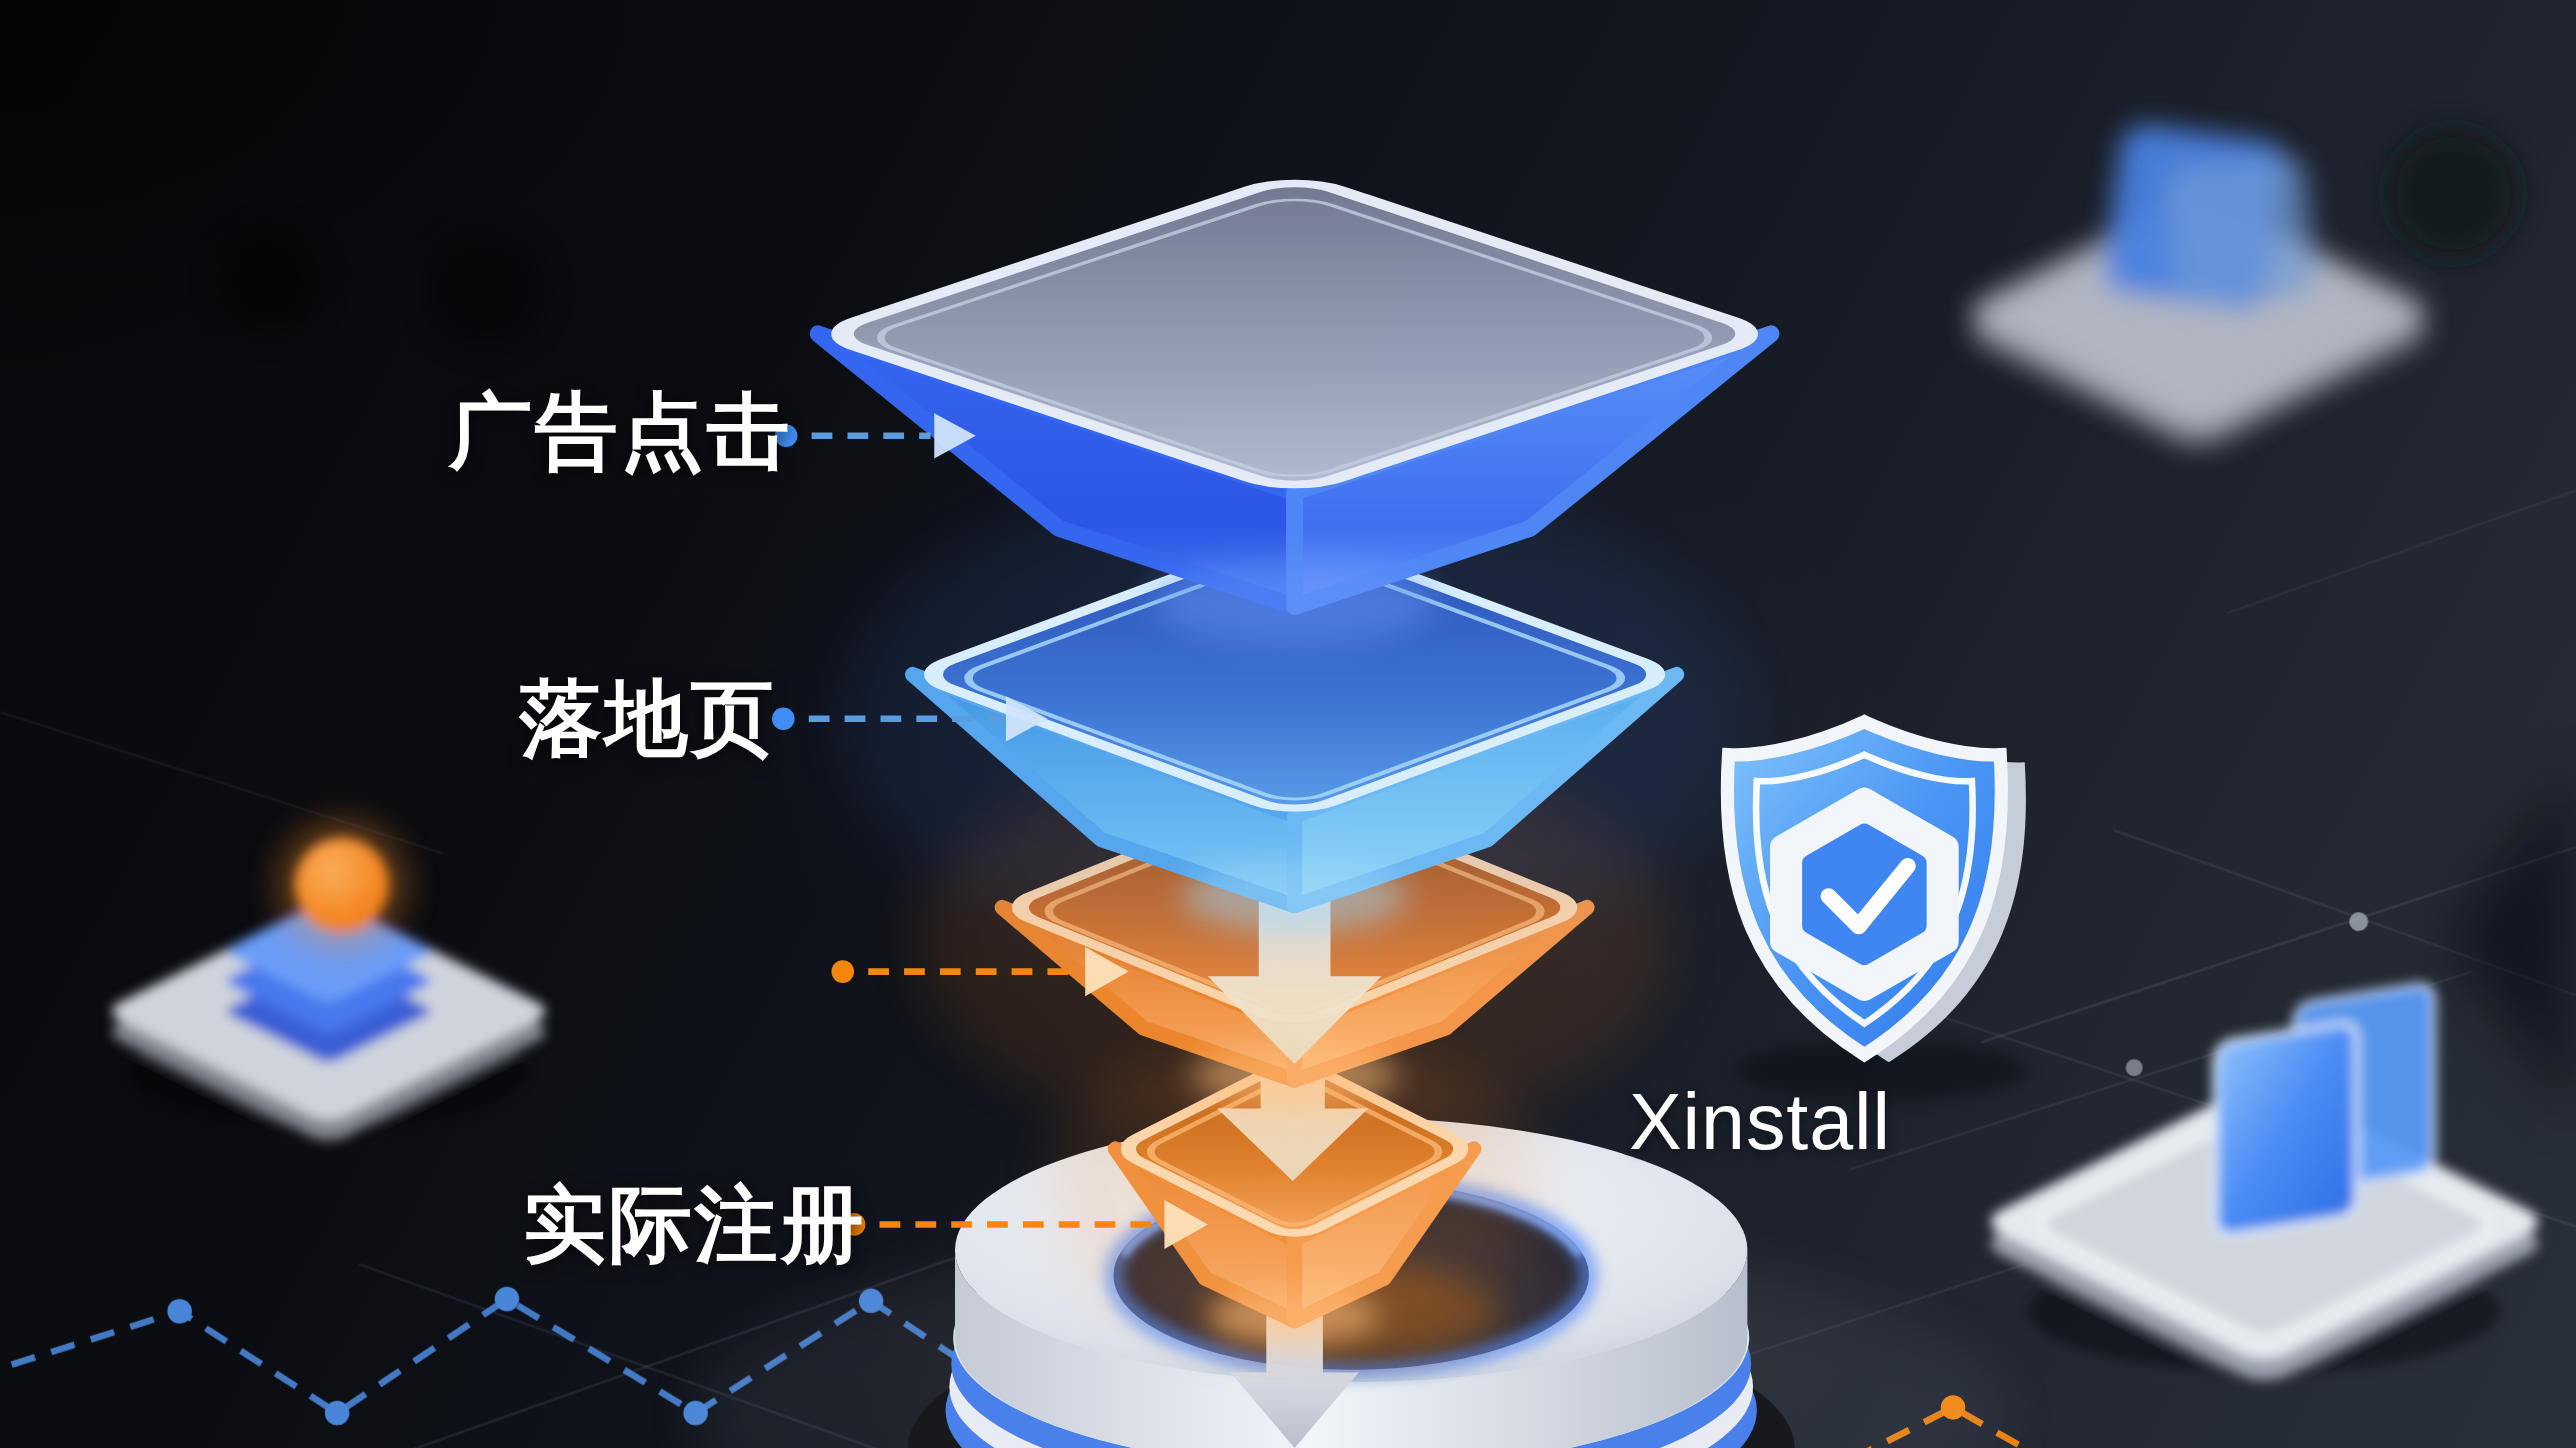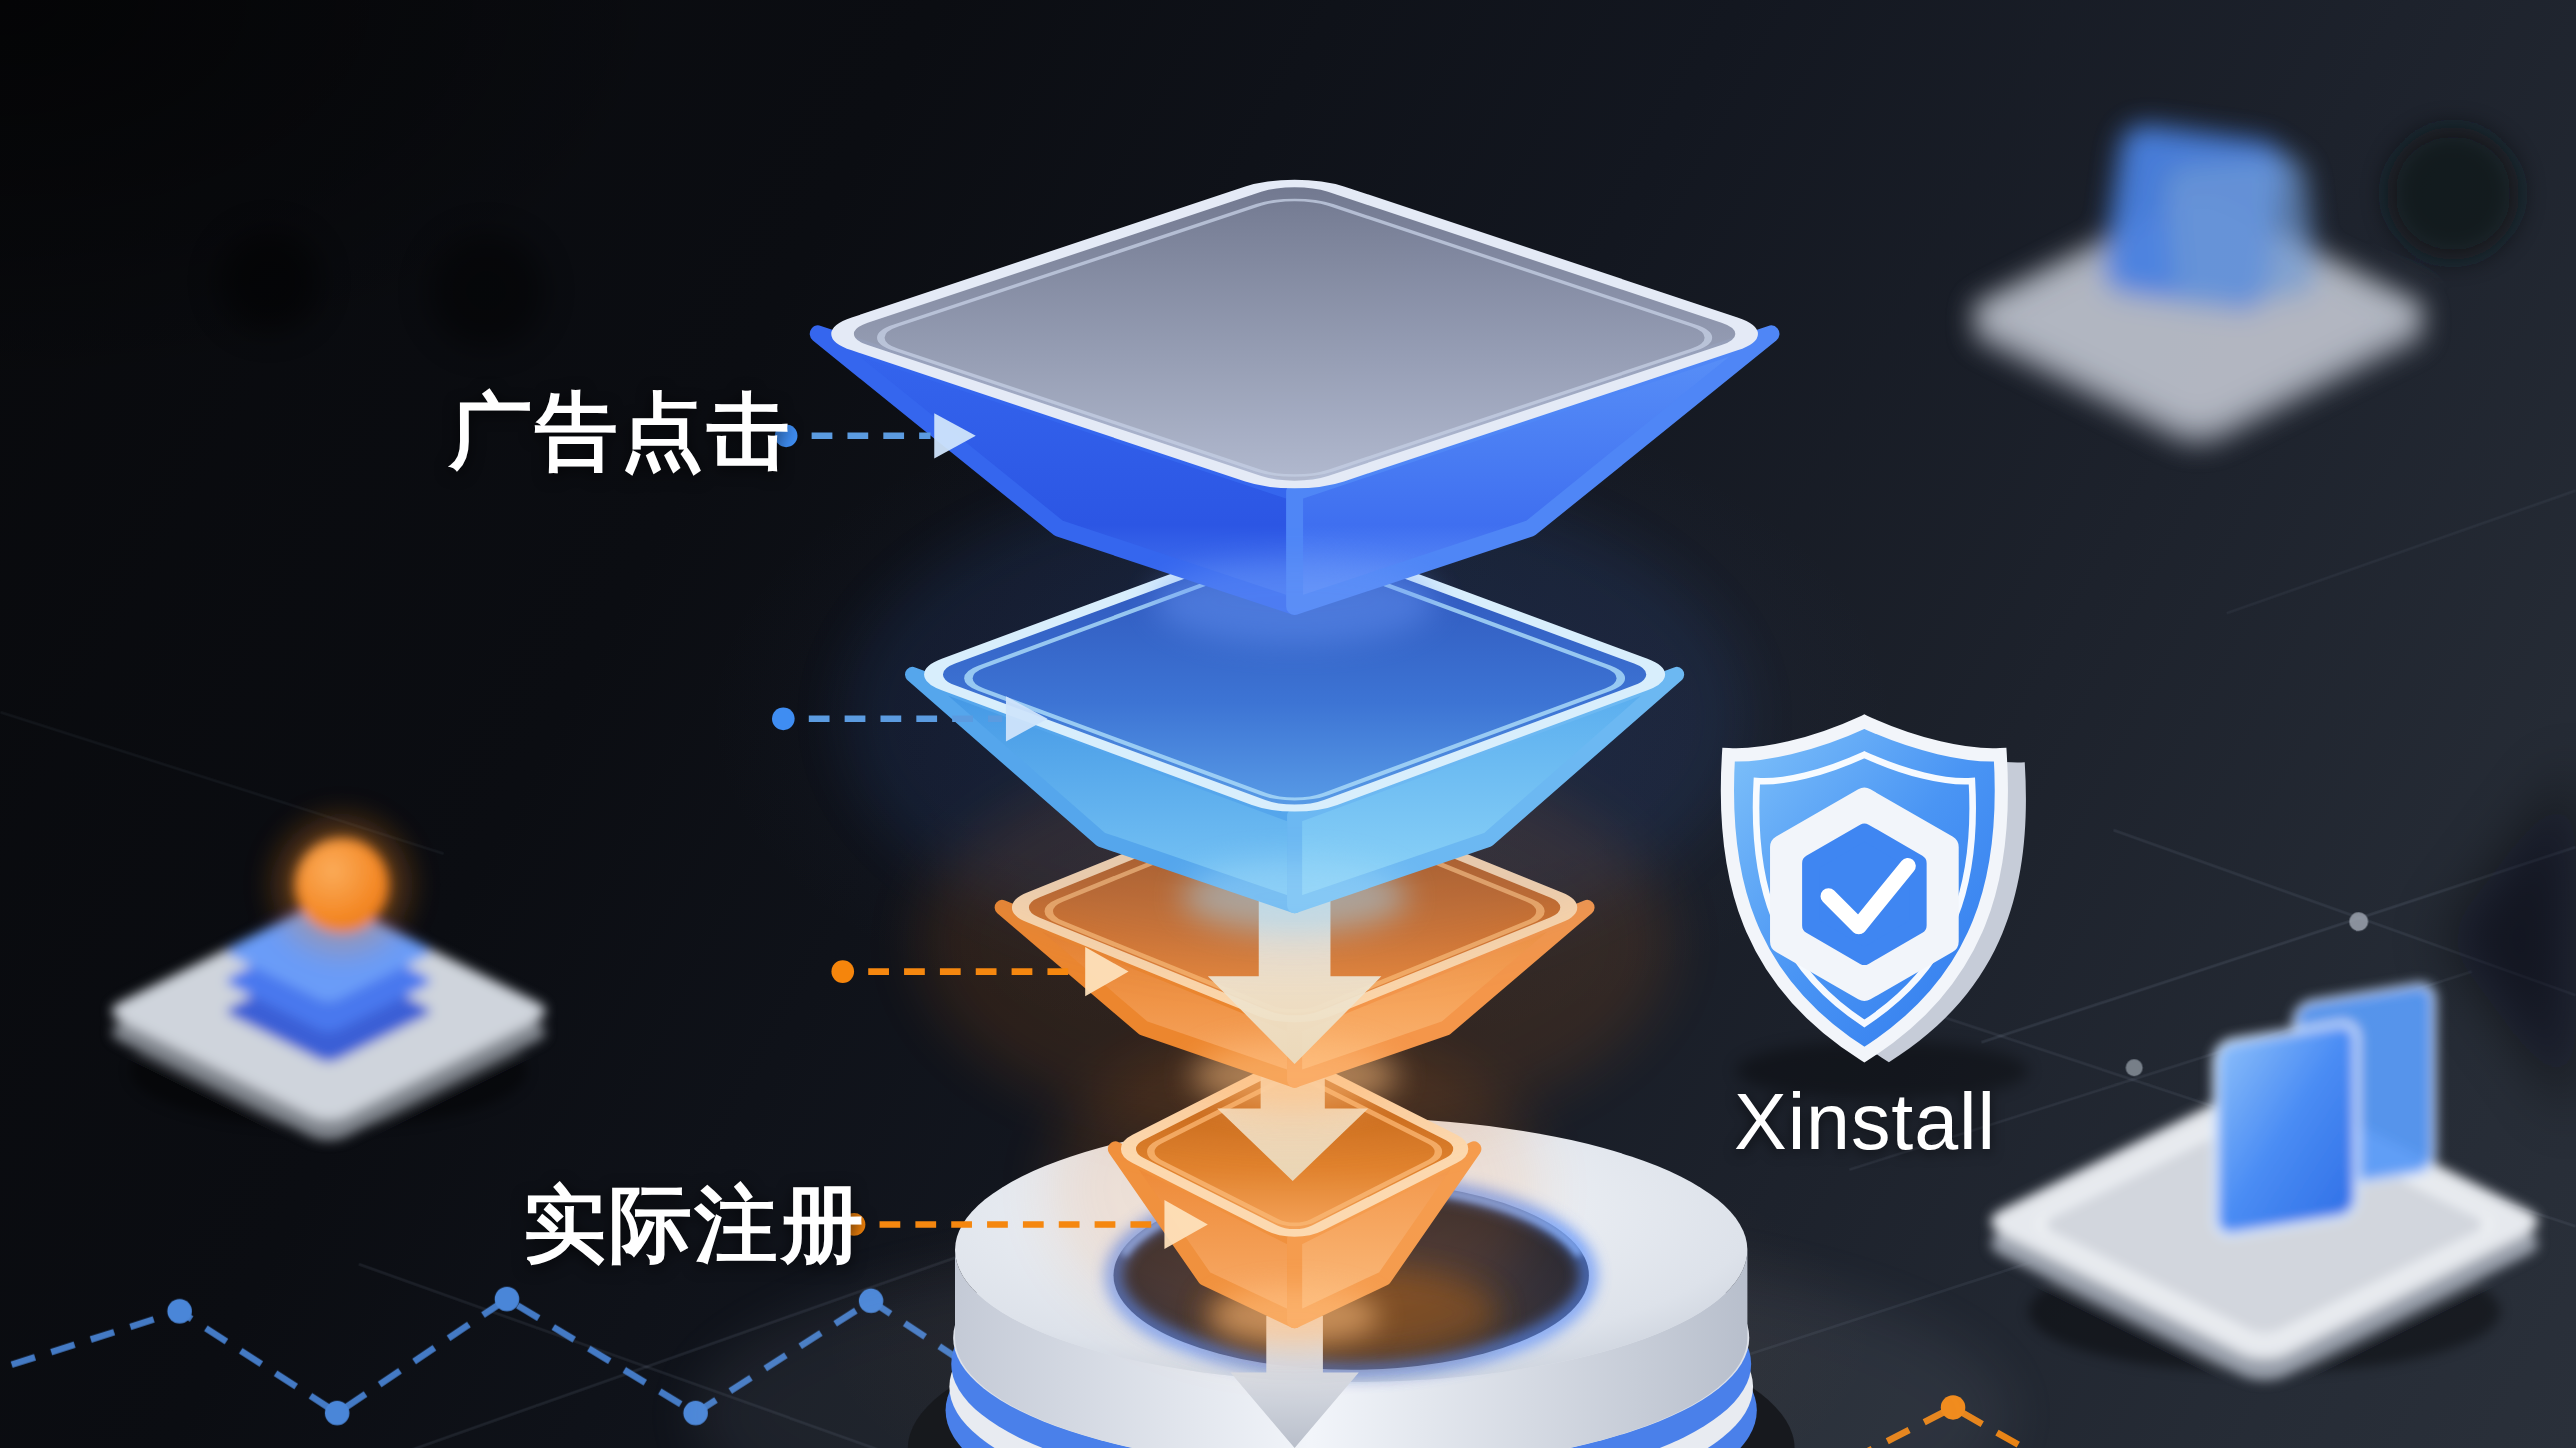--- a/index.html
+++ b/index.html
@@ -15,21 +15,21 @@
   .page-title{
     position:absolute;left:140px;top:91px;
     font-size:106px;font-weight:500;color:#ffffff;letter-spacing:0.9px;line-height:113px;
     text-shadow:0 2.8px 17px rgba(0,0,0,.5);
   }
   .stage-label{
     position:absolute;color:#ffffff;font-weight:700;font-size:83px;line-height:106px;
     letter-spacing:2.8px;text-shadow:0 2.8px 15px rgba(0,0,0,.65);white-space:nowrap;
   }
   .brand-name{
-    position:absolute;left:1629px;top:1076px;width:472px;text-align:center;
+    position:absolute;left:1629px;top:1076px;width:472px;
     color:#ffffff;font-weight:500;font-size:79px;letter-spacing:0.9px;
     text-shadow:0 2.8px 13.2px rgba(0,0,0,.6);
   }
   svg{position:absolute;left:0;top:0;}
 </style>
 </head>
 <body>
 
 <div class="scene">
 
@@ -297,18 +297,19 @@
     <path d="M 1976,765 C 2030,790 2085,802 2120,800 C 2128,930 2100,1040 1976,1118 C 1852,1040 1824,930 1832,800 C 1867,802 1922,790 1976,765 Z" fill="url(#gShield)" stroke="#f2f5fa" stroke-width="14"></path>
     <path d="M 1976,800 C 2020,820 2062,830 2090,828 C 2096,935 2072,1022 1976,1085 C 1880,1022 1856,935 1862,828 C 1890,830 1932,820 1976,800 Z" fill="none" stroke="#ffffff" stroke-width="7" opacity="0.95"></path>
     <polygon points="1976,848 2063,898 2063,998 1976,1048 1889,998 1889,898" fill="#f2f5fa" stroke="#f2f5fa" stroke-width="26" stroke-linejoin="round"></polygon>
     <polygon points="1976,882 2033,915 2033,981 1976,1014 1919,981 1919,915" fill="#3f86f2" stroke="#3f86f2" stroke-width="18" stroke-linejoin="round"></polygon>
     <path d="M 1938,950 L 1970,982 L 2022,918" fill="none" stroke="#ffffff" stroke-width="17" stroke-linecap="round" stroke-linejoin="round"></path>
   </g>
 </svg>
 
 
 <div class="stage-label" style="left:449px;top:379px">广告点击</div>
+<div class="stage-label" style="left:519px;top:666px">落地页</div>
 <div class="stage-label" style="left:523px;top:1172px">实际注册</div>
 
 <div class="brand-name">Xinstall</div>
 
 </div>
 
 
 </body></html>

